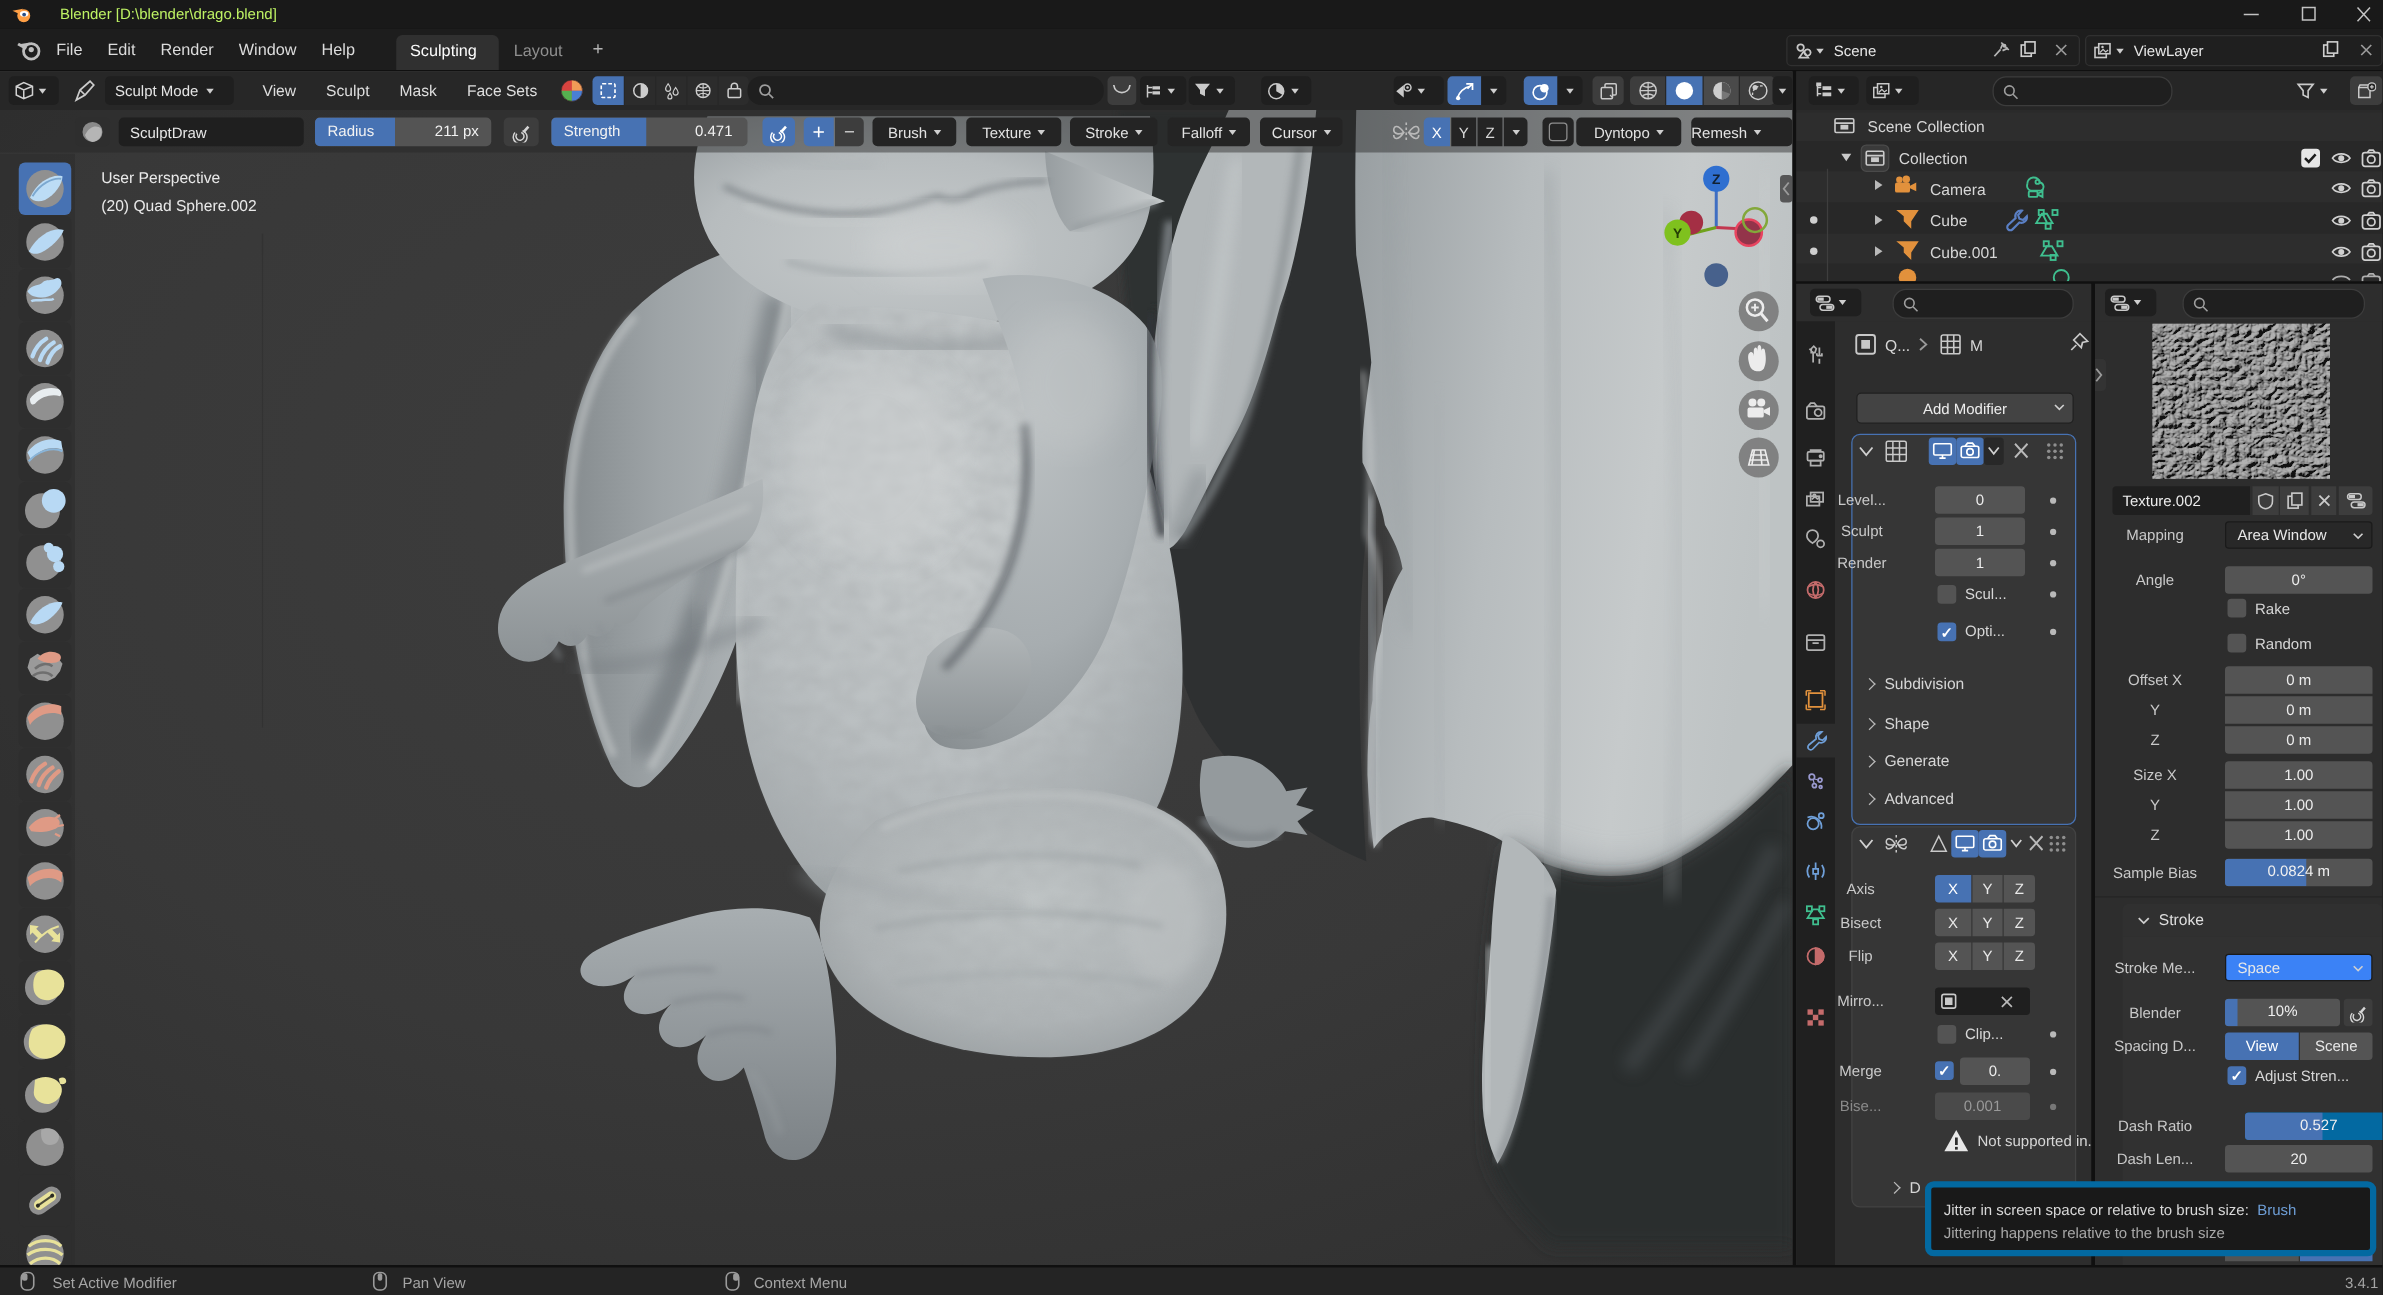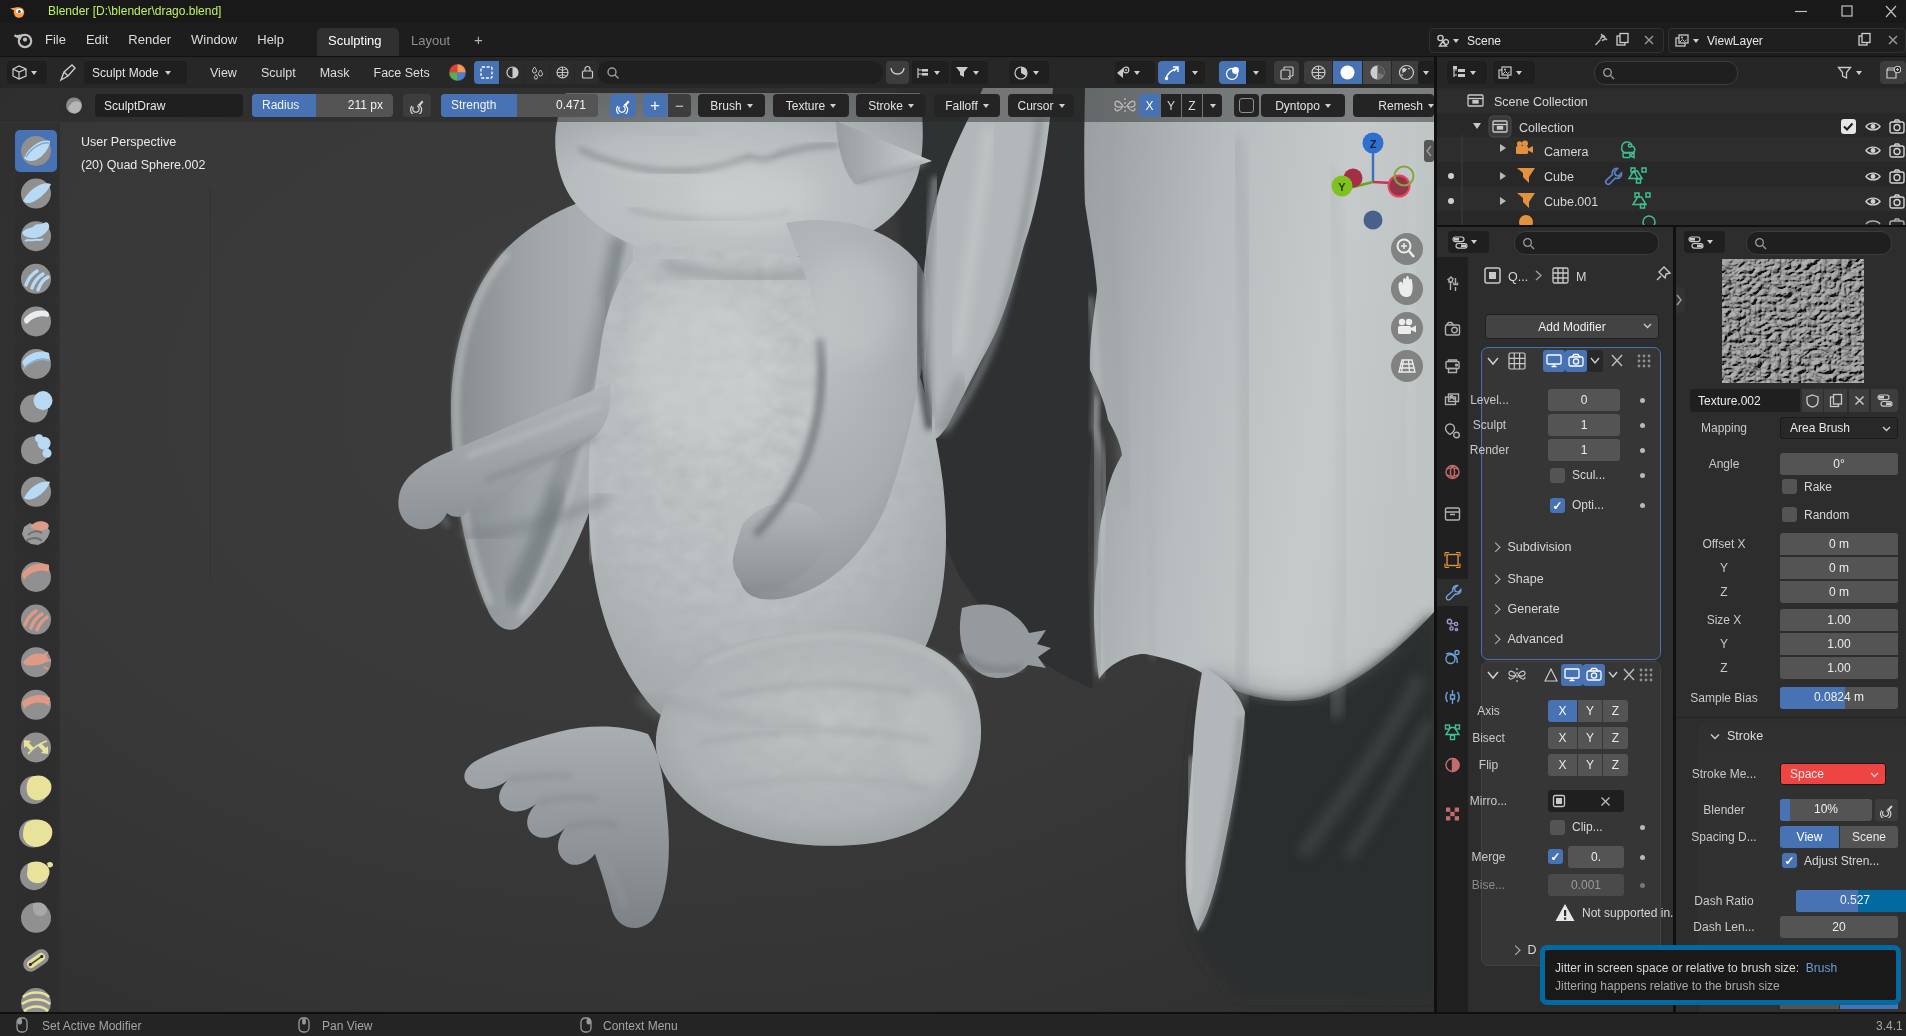--- a/index.html
+++ b/index.html
@@ -496,21 +496,21 @@
   <div class="abs f" style="left:1139px;top:6px;width:21px;height:23px;background:#4772b3;border-radius:4px 0 0 4px;justify-content:center;font-size:12px;color:#fff">X</div>
   <div class="abs f" style="left:1161px;top:6px;width:20px;height:23px;background:#242424;justify-content:center;font-size:12px;color:#d8d8d8">Y</div>
   <div class="abs f" style="left:1182px;top:6px;width:20px;height:23px;background:#242424;justify-content:center;font-size:12px;color:#d8d8d8">Z</div>
   <div class="abs f" style="left:1203px;top:6px;width:19px;height:23px;background:#242424;border-radius:0 4px 4px 0;justify-content:center">
         <span class="chv"></span>
       </div>
   <div class="abs f" style="left:1234px;top:6px;width:25px;height:23px;background:#242424;border-radius:4px;justify-content:center">
     <div style="width:13px;height:13px;border:1.4px solid #8f8f8f;border-radius:3px"></div>
   </div>
   <div class="abs f" style="left:1261px;top:6px;width:84px;height:23px;background:#242424;border-radius:4px;justify-content:center;gap:5px;font-size:12px;color:#e2e2e2">Dyntopo<span class="chv"></span></div>
-  <div class="abs f" style="left:1353px;top:6px;width:81px;height:23px;background:#242424;border-radius:4px;justify-content:flex-end;gap:5px;font-size:12px;color:#e2e2e2">Remesh<span class="chv"></span></div>
+  <div class="abs f" style="left:1353px;top:6px;width:81px;height:23px;background:#242424;border-radius:4px;justify-content:flex-start;gap:5px;font-size:12px;color:#e2e2e2">Remesh<span class="chv"></span></div>
 </div>
 <svg class="abs" style="left:0;top:0" width="60" height="955" viewBox="0 0 60 955">
 <rect x="0" y="66" width="60" height="889" fill="#2b2b2b" opacity="0.55"></rect>
 <g>
 <rect x="15" y="73" width="42" height="42" rx="5" fill="#4772b3"></rect>
 <circle cx="36" cy="94" r="15" fill="#909090"></circle>
         <path d="M24 101 C30 88 42 82 50 84 C50 90 44 99 36 103 C31 105 26 104 24 101 Z" fill="#bcdcf5"></path>
         <path d="M26 100 C32 90 42 85 49 86" stroke="#7ca8d0" stroke-width="1.5" fill="none"></path>
 <rect x="15" y="115.6" width="42" height="42" rx="5" fill="#2e2e2e"></rect>
 <circle cx="36" cy="136.6" r="15" fill="#909090"></circle>
@@ -1050,21 +1050,21 @@
 <div class="abs f" style="left:195px;top:162px;width:27px;height:23px;background:#3d3d3d;border-radius:0 3px 3px 0;justify-content:center">
   <svg width="16" height="15" viewBox="0 0 16 15">
         <rect x="1" y="2" width="11" height="4.6" rx="2.3" fill="none" stroke="#c9c9c9" stroke-width="1.2"></rect>
         <rect x="4" y="8.5" width="11" height="4.6" rx="2.3" fill="none" stroke="#c9c9c9" stroke-width="1.2"></rect>
         <rect x="2" y="3" width="5" height="2.6" fill="#c9c9c9"></rect>
         <rect x="9" y="9.5" width="5" height="2.6" fill="#c9c9c9"></rect>
       </svg>
 </div>
 <div class="lbl" style="left:0;top:190px;width:96px">Mapping</div>
 <div class="abs f" style="left:104px;top:190px;width:118px;height:22px;background:#282828;border:1px solid #1a1a1a;border-radius:3px;box-sizing:border-box">
-      <span style="margin-left:9px;font-size:12px;color:#e8e8e8">Area Brush</span>
+      <span style="margin-left:9px;font-size:12px;color:#e8e8e8">Area Window</span>
   <svg class="abs" style="right:6px;top:8px" width="9" height="6" viewBox="0 0 9 6">
         <path d="M1 1 l3.5 3.5 L8 1" stroke="#cfcfcf" stroke-width="1.3" fill="none"></path>
       </svg>
 </div>
 <div class="lbl" style="left:0;top:226px;width:96px">Angle</div>
 <div class="fld" style="left:104px;top:226px;width:118px;height:22px">0°</div>
 <div class="cb" style="left:106px;top:252px"></div>
 <div class="abs" style="left:128px;top:253px;font-size:12px;color:#d6d6d6">Rake</div>
 <div class="cb" style="left:106px;top:280px"></div>
 <div class="abs" style="left:128px;top:281px;font-size:12px;color:#d6d6d6">Random</div>
@@ -1086,21 +1086,21 @@
   <div class="abs" style="left:0;width:118px;top:3px;font-size:12px;color:#f0f0f0;text-align:center">0.0824 m</div>
 </div>
 <div class="abs" style="left:0;top:490px;width:230px;height:1px;background:#242424"></div>
 <div class="abs f" style="left:22px;top:496px;width:208px;height:26px;background:#303030;font-size:12.5px;color:#dedede;gap:7px;border-radius:5px 5px 0 0">
   <svg width="10" height="7" viewBox="0 0 10 7" style="margin-left:12px">
         <path d="M1 1.5 l4 4 4-4" stroke="#cfcfcf" stroke-width="1.4" fill="none"></path>
       </svg>Stroke
 </div>
 <div class="abs" style="left:22px;top:522px;width:208px;height:263px;background:#313131"></div>
 <div class="lbl" style="left:0;top:536px;width:96px">Stroke Me...</div>
-<div class="abs f" style="left:104px;top:536px;width:106px;height:22px;background:#ef4444;border:1px solid #1a1a1a;border-radius:3px;box-sizing:border-box">
+<div class="abs f" style="left:104px;top:536px;width:118px;height:22px;background:#3b82f6;border:1px solid #1a1a1a;border-radius:3px;box-sizing:border-box">
       <span style="margin-left:9px;font-size:12px;color:#e8e8e8">Space</span>
   <svg class="abs" style="right:6px;top:8px" width="9" height="6" viewBox="0 0 9 6">
         <path d="M1 1 l3.5 3.5 L8 1" stroke="#cfcfcf" stroke-width="1.3" fill="none"></path>
       </svg>
 </div>
 <div class="lbl" style="left:0;top:572px;width:96px">Blender</div>
 <div class="abs" style="left:104px;top:572px;width:92px;height:22px;background:#545454;border-radius:3px;overflow:hidden">
   <div class="abs" style="left:0;top:0;width:10px;height:22px;background:#4772b3"></div>
   <div class="abs" style="left:0;width:92px;top:3px;font-size:12px;color:#f0f0f0;text-align:center">10%</div>
 </div>

